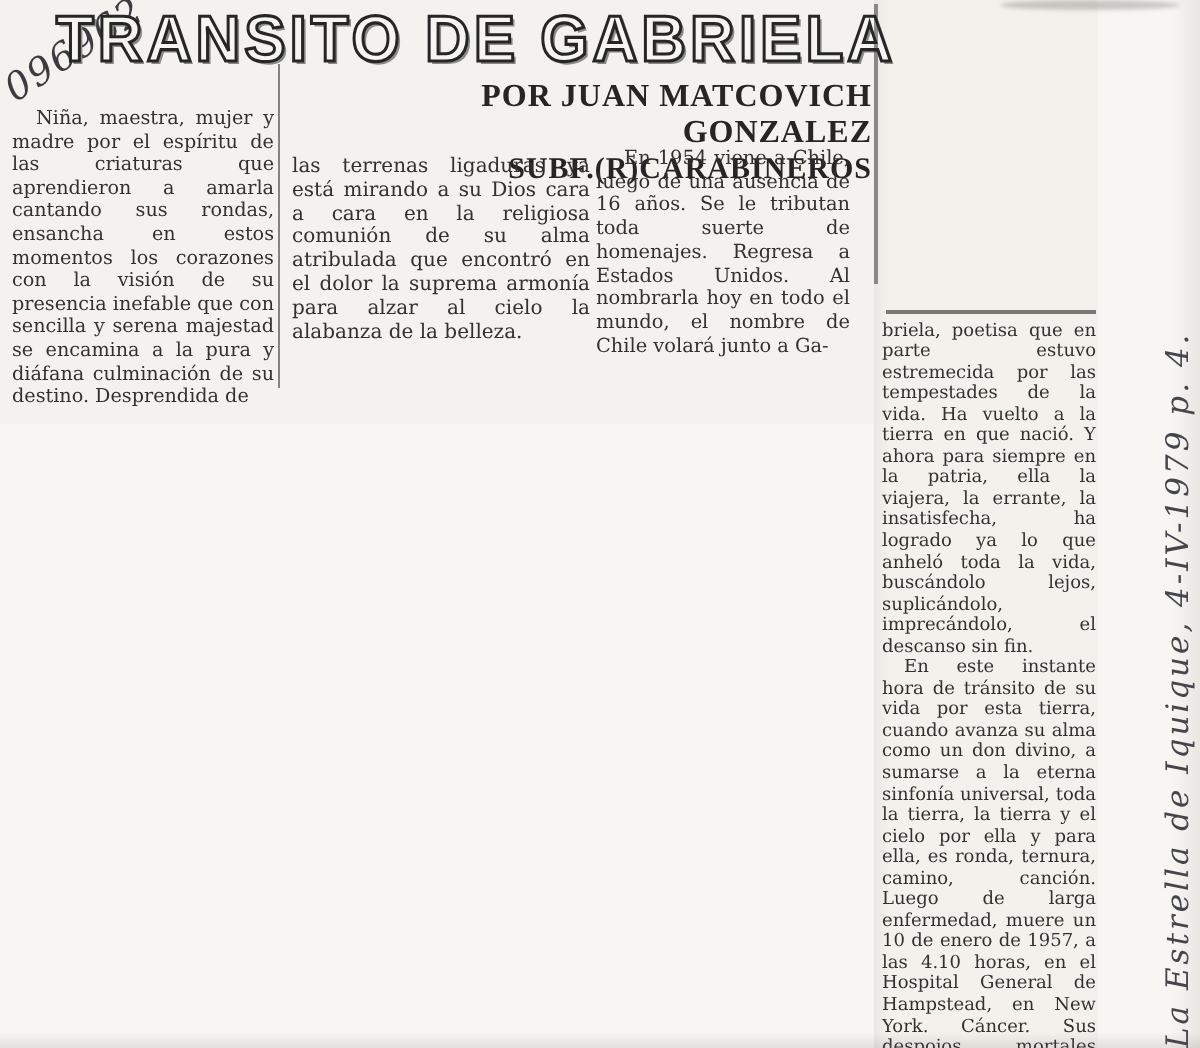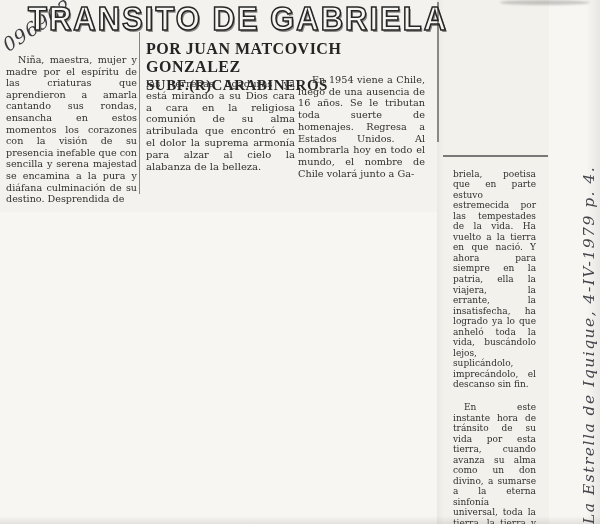--- a/index.html
+++ b/index.html
@@ -65,37 +65,37 @@
     position:absolute;left:139px;top:32px;width:1px;height:162px;
     background:rgba(40,40,40,0.55);
   }
   .edge-v{
     position:absolute;left:437px;top:2px;width:1.5px;height:140px;
     background:rgba(40,40,40,0.5);
   }
 
   .byline{
     position:absolute;left:146px;top:40px;width:290px;
-    text-align:left;
+    text-align:right;
     font-family:"Liberation Serif","DejaVu Serif",serif;
     font-weight:bold;color:#262424;
   }
   .byline .l1{font-size:16px;letter-spacing:0.5px;}
   .byline .l2{font-size:15px;letter-spacing:0.5px;margin-top:1px;}
 
   
   .col4{
     position:absolute;left:441px;top:155px;width:107px;
     text-align:justify;color:#333030;
     font-size:9px;line-height:10.55px;
   }
   .col4 .rule-h{
     height:1.5px;background:rgba(40,40,40,0.6);margin:0 0 4px 2px;
   }
-  .col4 p{margin:12px;text-indent:11px;}
+  .col4 p{margin:0;text-indent:11px;}
   .col4 p.nofirst{text-indent:0;}
 
   
   .source-note{
     position:absolute;right:2px;top:148px;height:376px;
     writing-mode:vertical-rl;
     transform:rotate(180deg);
     font-family:"DejaVu Serif",serif;font-style:italic;
     font-size:15.5px;letter-spacing:1.5px;
     color:#45454c;

